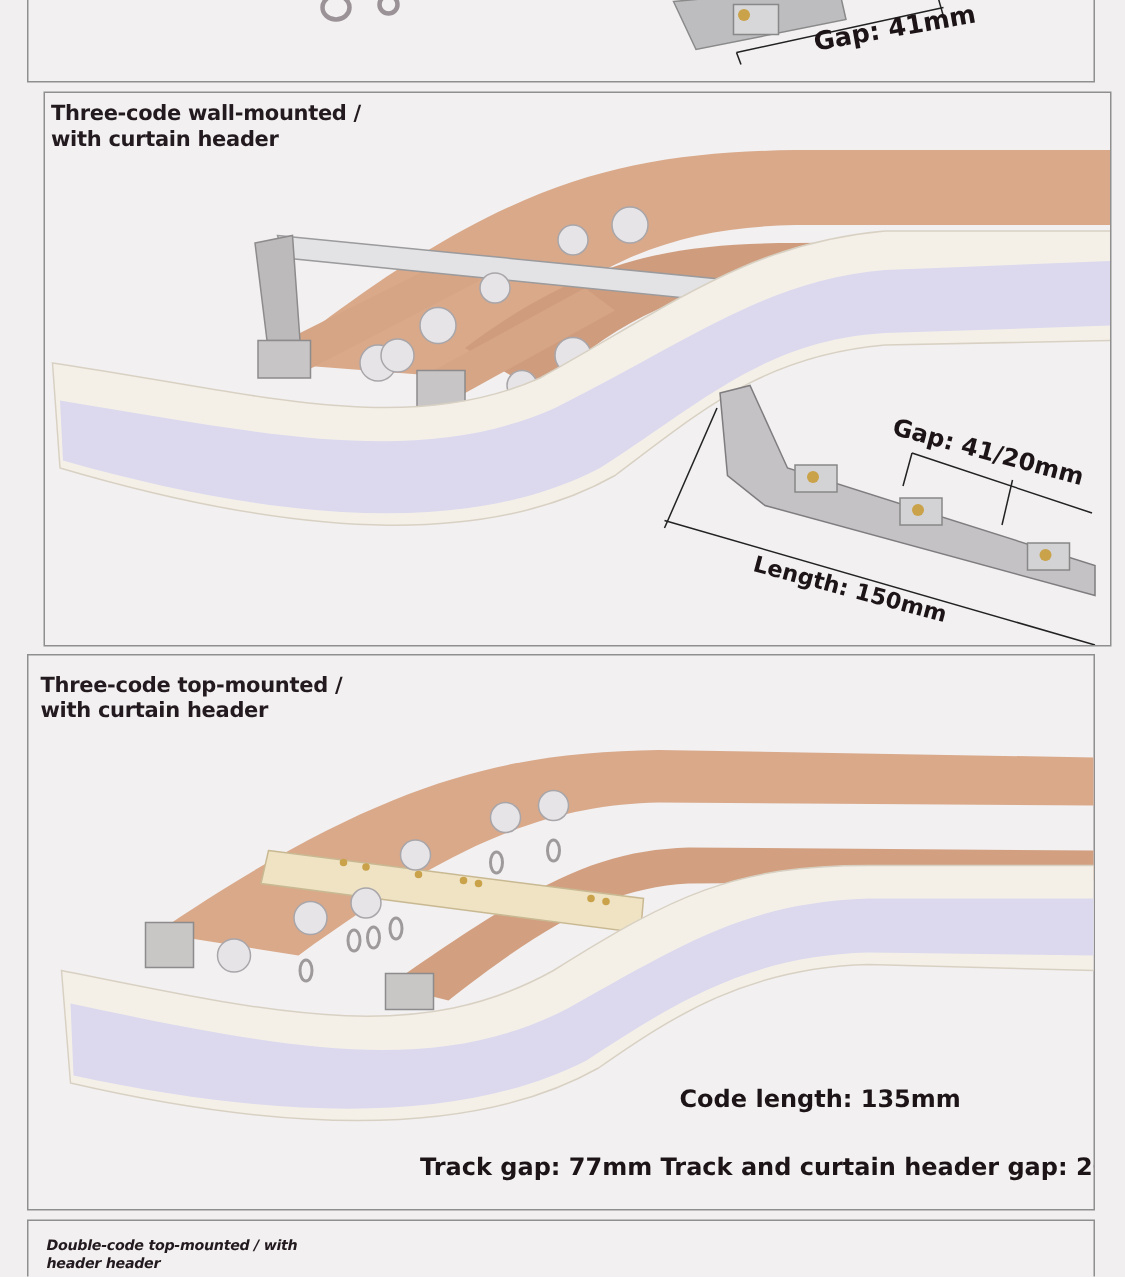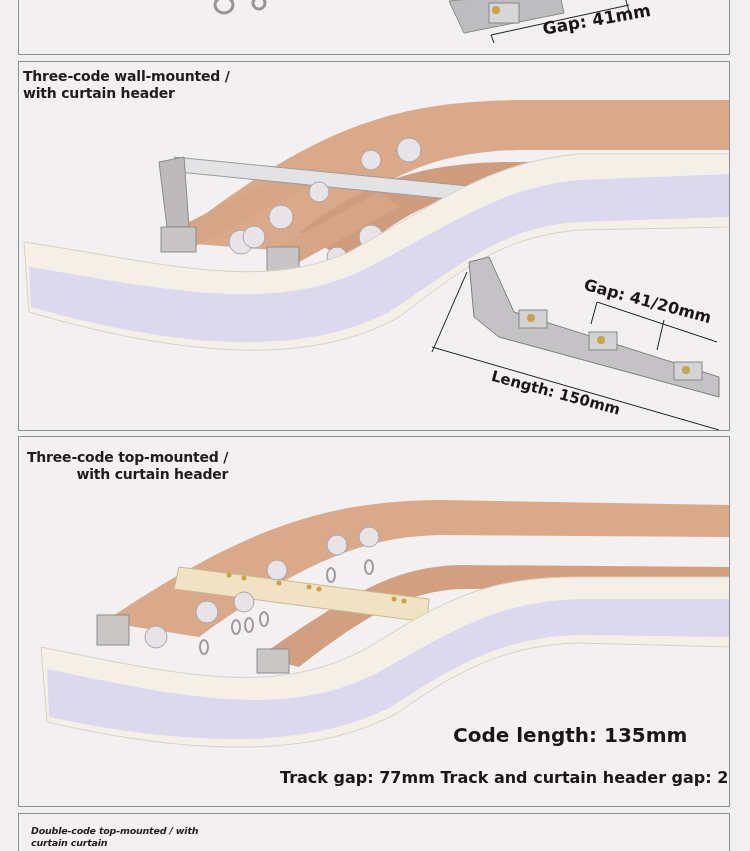--- a/index.html
+++ b/index.html
@@ -1,20 +1,20 @@
 <!DOCTYPE html>
 <html><head>
 <meta charset="utf-8">
 <style>
   html,body{margin:0;padding:0;}
   body{width:750px;height:851px;overflow:hidden;background:#f1eff0;font-family:"DejaVu Sans","Liberation Sans",sans-serif;position:relative;}
   .panel{position:absolute;left:18px;width:712px;border:1.5px solid #8f8f8f;background:#f2f0f1;box-sizing:border-box;overflow:hidden;}
   .p0{top:-10px;height:65px;}
-  .p1{top:61px;height:370px;}
-  .p2{top:436px;height:371px;text-align:right;}
+  .p1{top:61px;height:370px;margin-left:11px;}
+  .p2{top:436px;height:371px;}
   .p3{top:813px;height:60px;}
   .title{position:absolute;left:4px;top:6px;font-weight:bold;color:#231a1f;font-size:14px;line-height:17px;letter-spacing:-0.2px;}
   .p2 .title{left:8px;top:12px;}
   .p3 .title{left:12px;top:11px;font-size:9.5px;line-height:12px;font-style:italic;}
   .label{position:absolute;font-weight:bold;color:#1c1417;white-space:nowrap;}
   svg{position:absolute;left:0;top:0;}
 </style>
 </head>
 <body>
 
@@ -116,22 +116,22 @@
         <ellipse cx="185" cy="210" rx="4" ry="7"></ellipse>
     </g>
 
     <path d="M22,210 C170,240 260,260 350,210 C430,160 470,140 560,140 L712,140 L712,210 L560,206 C480,208 430,240 380,275 C300,320 180,320 28,285 Z" fill="#f4f0e8" stroke="#d8d1c3"></path>
     <path d="M28,232 C170,262 270,282 360,235 C440,190 480,165 560,162 L712,162 L712,200 L560,198 C480,200 430,232 372,270 C290,312 170,310 30,280 Z" fill="#dcd9ee"></path>
   </svg>
   <div class="title">
     <div>Three-code top-mounted /</div>
     <div>with curtain header</div>
   </div>
-  <div class="label" style="left:434px;top:286px;font-size:20px;">Code length: 135mm</div>
+  <div class="label" style="left:434px;top:286px;font-size:16px;">Code length: 135mm</div>
   <div class="label" style="left:261px;top:331px;font-size:16px;">Track gap: 77mm Track and curtain header gap: 20mm</div>
 </div>
 
 <div class="panel p3">
   <div class="title">
     <div>Double-code top-mounted / with</div>
-    <div>curtain curtain</div>
+    <div>header header</div>
   </div>
 </div>
 
 </body></html>

